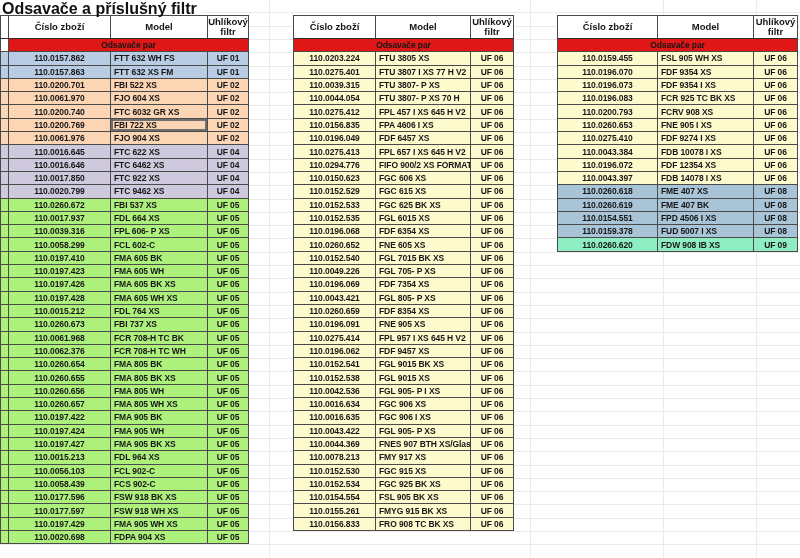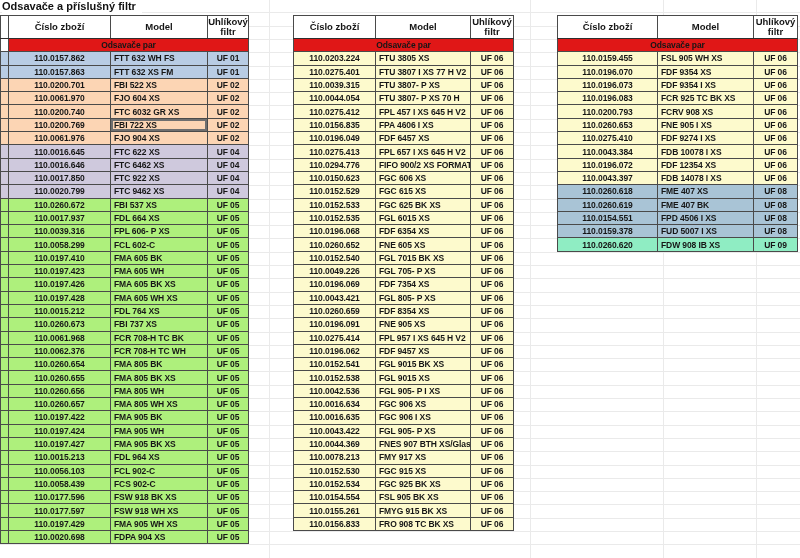--- a/index.html
+++ b/index.html
@@ -10,21 +10,21 @@
     position:relative;
     overflow:hidden;
   }
   #sheet{
     position:relative; width:800px; height:558px; overflow:hidden;
     background-image:repeating-linear-gradient(#ffffff 0px, #ffffff 12.3px, #eaeaea 12.3px, #eaeaea 13.3px);
   }
   .vline{ position:absolute; top:0; bottom:0; width:1px; background:#eaeaea; z-index:0; }
   #page-title{
     position:absolute; left:2px; top:0; height:14px; z-index:3;
-    font-size:11px; font-weight:bold; color:#111; white-space:nowrap; background:#fff; padding-right:6px;
+    font-size:16px; font-weight:bold; color:#111; white-space:nowrap; background:#fff; padding-right:6px;
   }
   .tblwrap{ position:absolute; z-index:2; }
   #t0{ left:0;   top:15px; width:248px; }
   #t1{ left:293px; top:15px; width:220px; }
   #t2{ left:557px; top:15px; width:240px; }
   table.sheet{ border-collapse:collapse; table-layout:fixed; width:100%; background:#fff; }
   table.sheet th, table.sheet td{
     border:1px solid #4a4a4a;
     overflow:hidden; white-space:nowrap;
     color:#161616;

